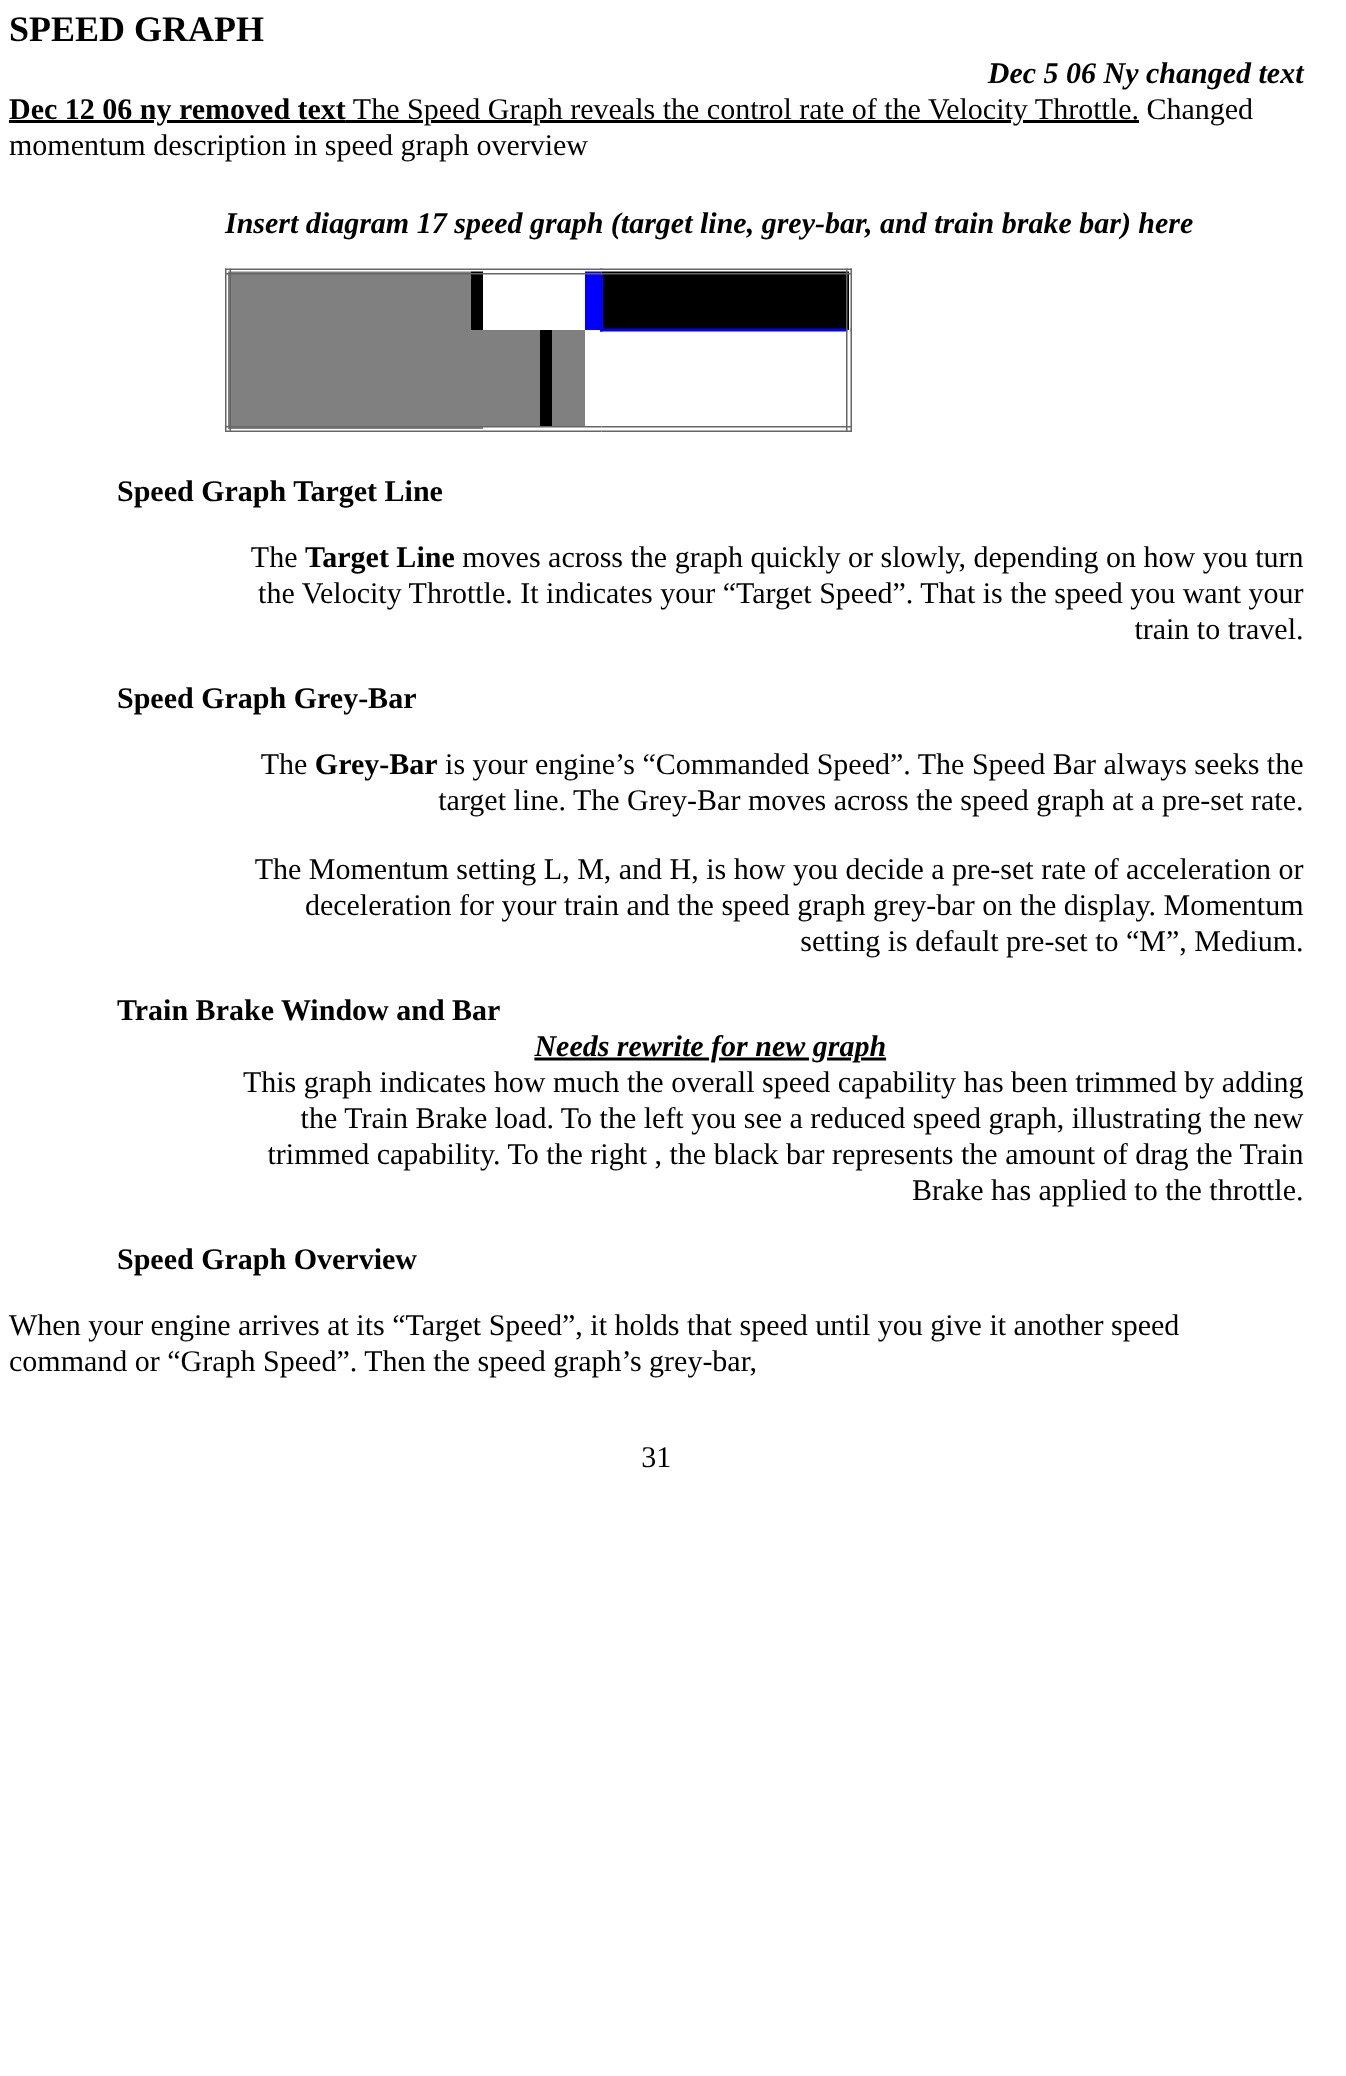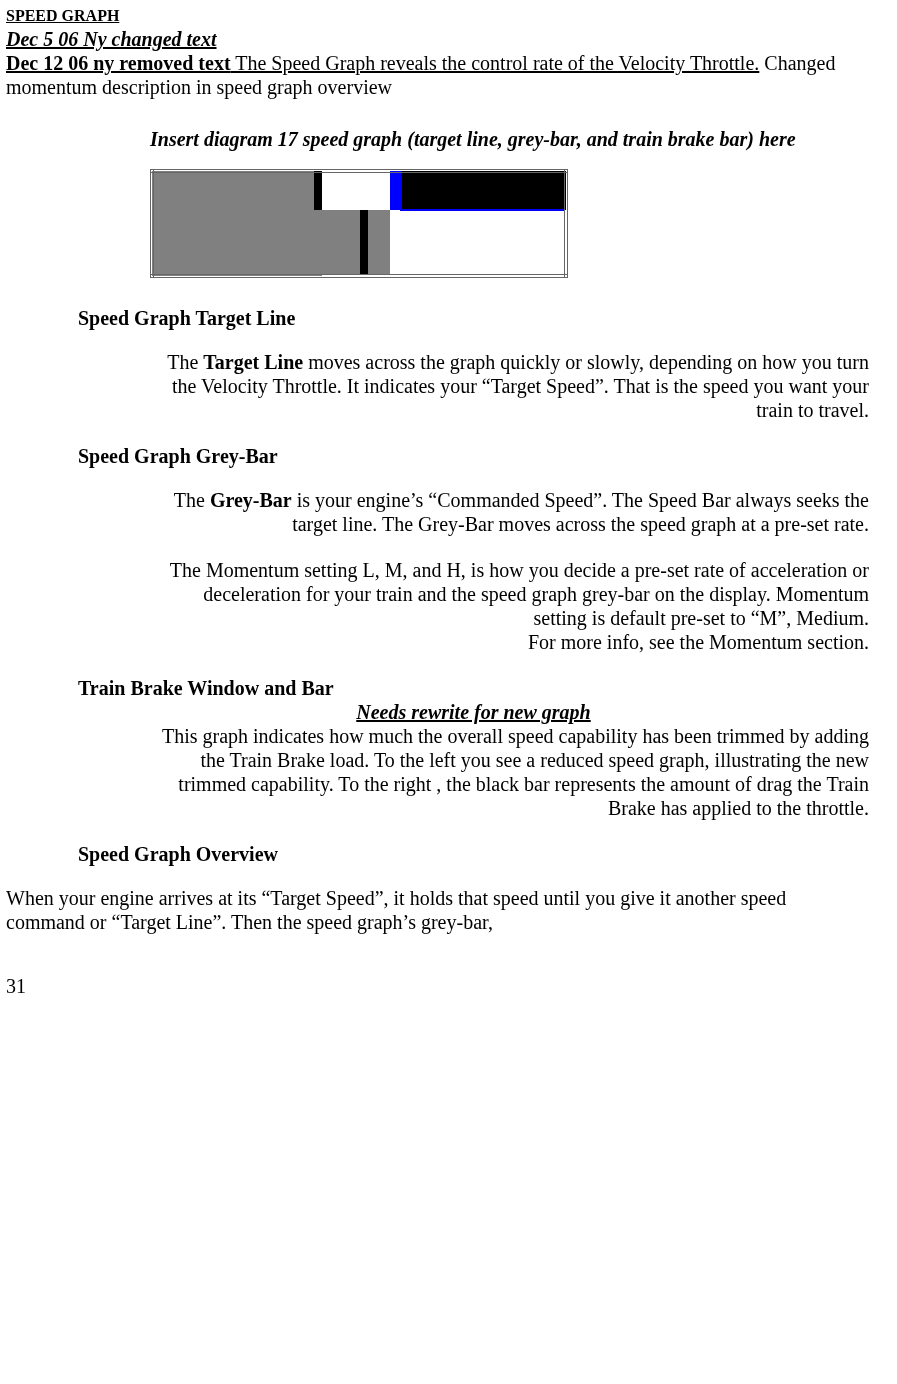--- a/index.html
+++ b/index.html
@@ -10,28 +10,27 @@
     padding: 6px 28px 10px 6px;
     width: 897px;
     box-sizing: border-box;
     color: #000;
   }
   .bold { font-weight: bold; }
   .italic { }
   .underline { text-decoration: underline; }
   .title {
     font-weight: bold;
-    font-size: 16px;
+    font-size: 24px;
     margin-bottom: 2px;
-    text-decoration: underline;
   }
   .rev1 {
     font-weight: bold;
     font-style: italic;
-    text-decoration: underline;
+    text-align: right;
   }
   .para { margin: 0 0 22px 0; }
   .insert-note {
     font-weight: bold;
     font-style: italic;
     margin: 28px 0 18px 144px;
     max-width: 680px;
   }
   .diagram-wrap {
     margin-left: 144px;
@@ -68,21 +67,21 @@
     max-width: 860px;
   }
   .needs-rewrite {
     font-weight: bold;
     font-style: italic;
     text-decoration: underline;
     margin: 0 0 0 72px;
     text-align: center;
   }
   .page-num {
-    text-align: left;
+    text-align: center;
     font-size: 20px;
     margin-top: 40px;
   }
 </style>
 </head>
 <body>
 
 <div class="title">SPEED GRAPH</div>
 
 <div class="rev1">Dec 5 06 Ny changed text</div>
@@ -119,23 +118,22 @@
 <div class="body-para">
   <span>The </span><span class="bold">Target Line</span><span> moves across the graph quickly or slowly, depending on how you turn the Velocity Throttle. It indicates your “Target Speed”. That is the speed you want your train to travel.</span>
 </div>
 
 <div class="section-head">Speed Graph Grey-Bar</div>
 <div class="body-para">
   <span>The </span><span class="bold">Grey-Bar</span><span> is your engine’s “Commanded Speed”. The </span><span class="italic">Speed Bar</span><span> always seeks the target line.  The </span><span class="italic">Grey-Bar</span><span> moves across the speed graph at a pre-set rate.</span>
 </div>
 <div class="body-para">
   <span>The Momentum setting L, M, and H, is how you decide a pre-set rate of acceleration or deceleration for your train and the speed graph </span><span class="italic">grey-bar</span><span> on the display. Momentum setting is default pre-set to “M”, Medium.</span><br>
-  <span>For more info, see the Momentum section.</span>
 </div>
 
 <div class="section-head-nomargin">Train Brake Window and Bar</div>
 <div class="needs-rewrite">Needs rewrite for new graph</div>
 <div class="body-para">This graph indicates how much the overall speed capability has been trimmed by adding the Train Brake load. To the left you see a reduced speed graph, illustrating the new trimmed capability. To the right , the black bar represents the amount of drag the Train Brake has applied to the throttle.</div>
 
 <div class="section-head">Speed Graph Overview</div>
-<div class="body-para-last">When your engine arrives at its “Target Speed”, it holds that speed until you give it another speed command or “Target Line”. Then the speed graph’s grey-bar,</div>
+<div class="body-para-last">When your engine arrives at its “Target Speed”, it holds that speed until you give it another speed command or “Graph Speed”. Then the speed graph’s grey-bar,</div>
 
 <div class="page-num">31</div>
 
 </body></html>

